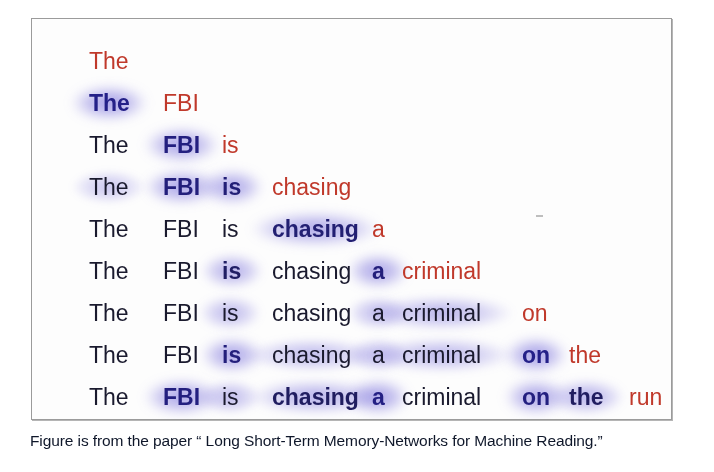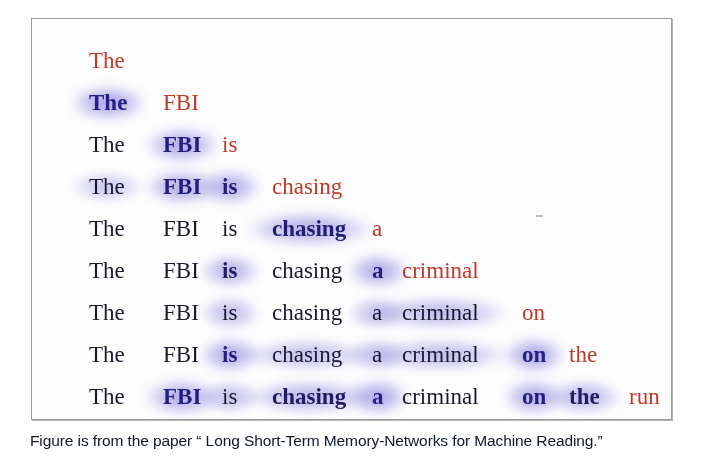--- a/index.html
+++ b/index.html
@@ -34,21 +34,21 @@
     left: 0;
     width: 100%;
     height: 42px;
   }
 
   .token {
     position: absolute;
     top: 0;
     height: 42px;
     line-height: 42px;
-    font-family: Liberation Serif, serif;
+    font-family: Liberation Sans, sans-serif;
     font-size: 23px;
     white-space: nowrap;
     color: #1a1a2e;
   }
   .token.red {
     color: #c0392b;
   }
   .token .tok-text {
     position: relative;
     z-index: 2;

